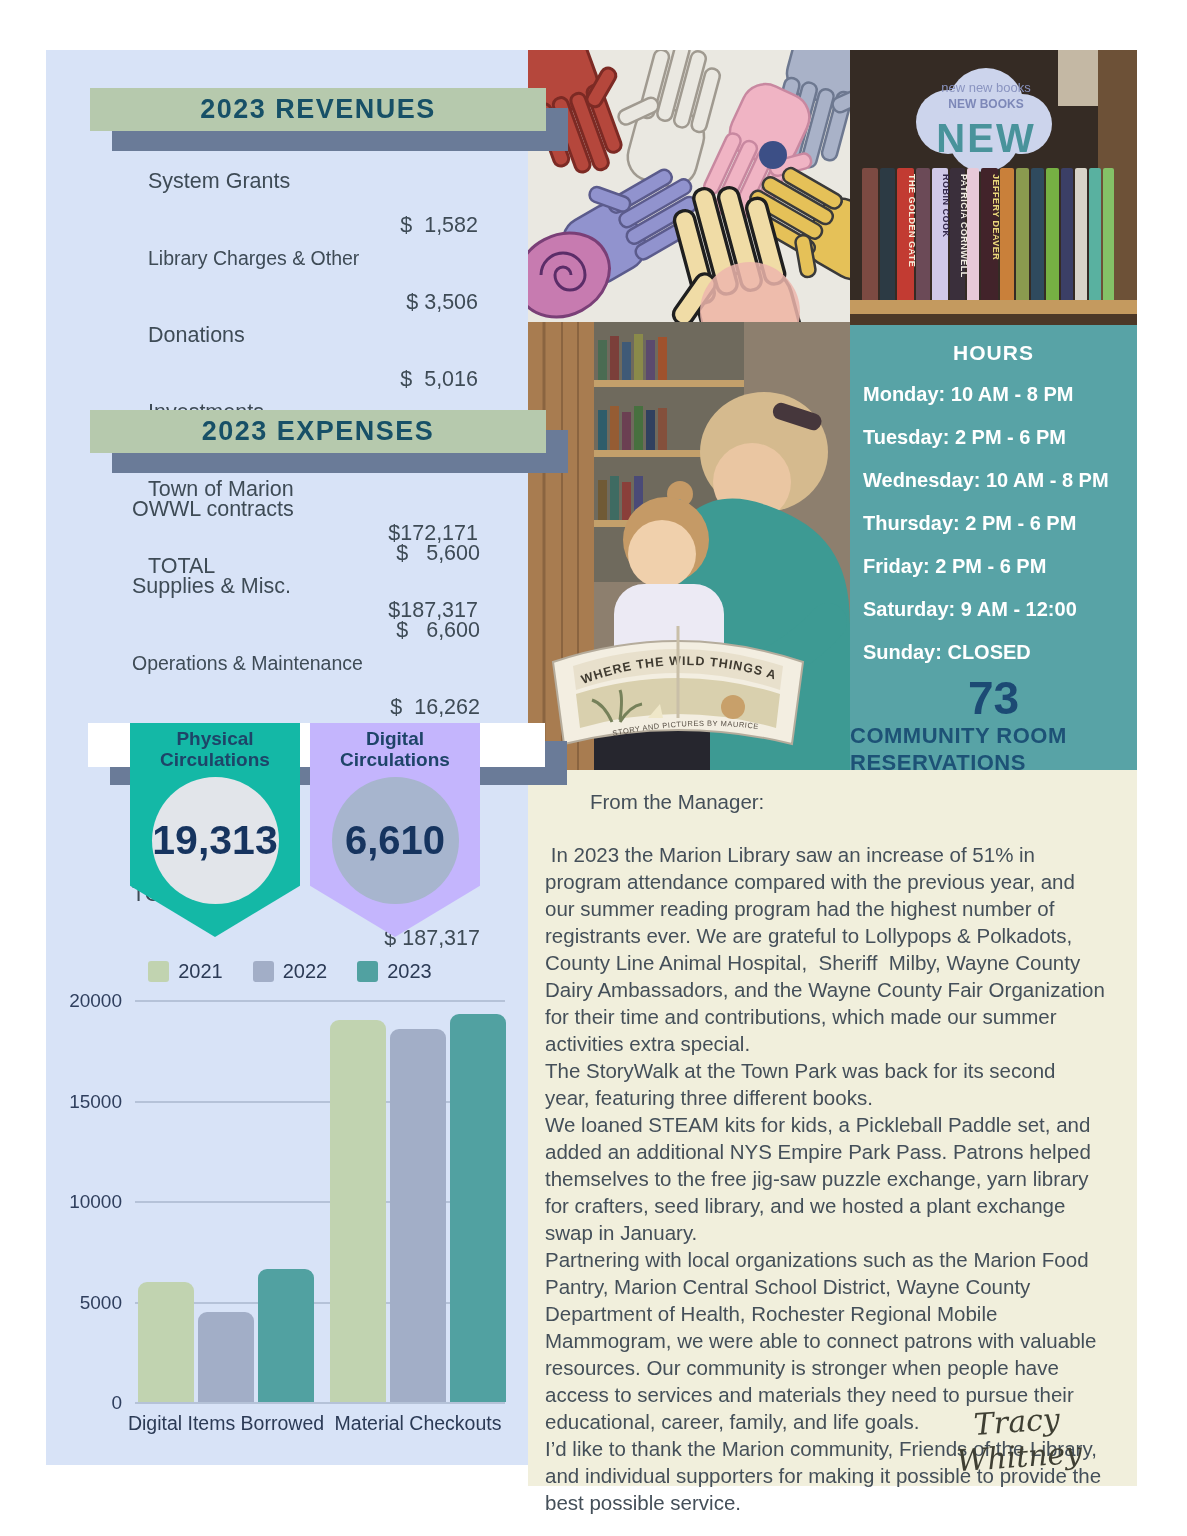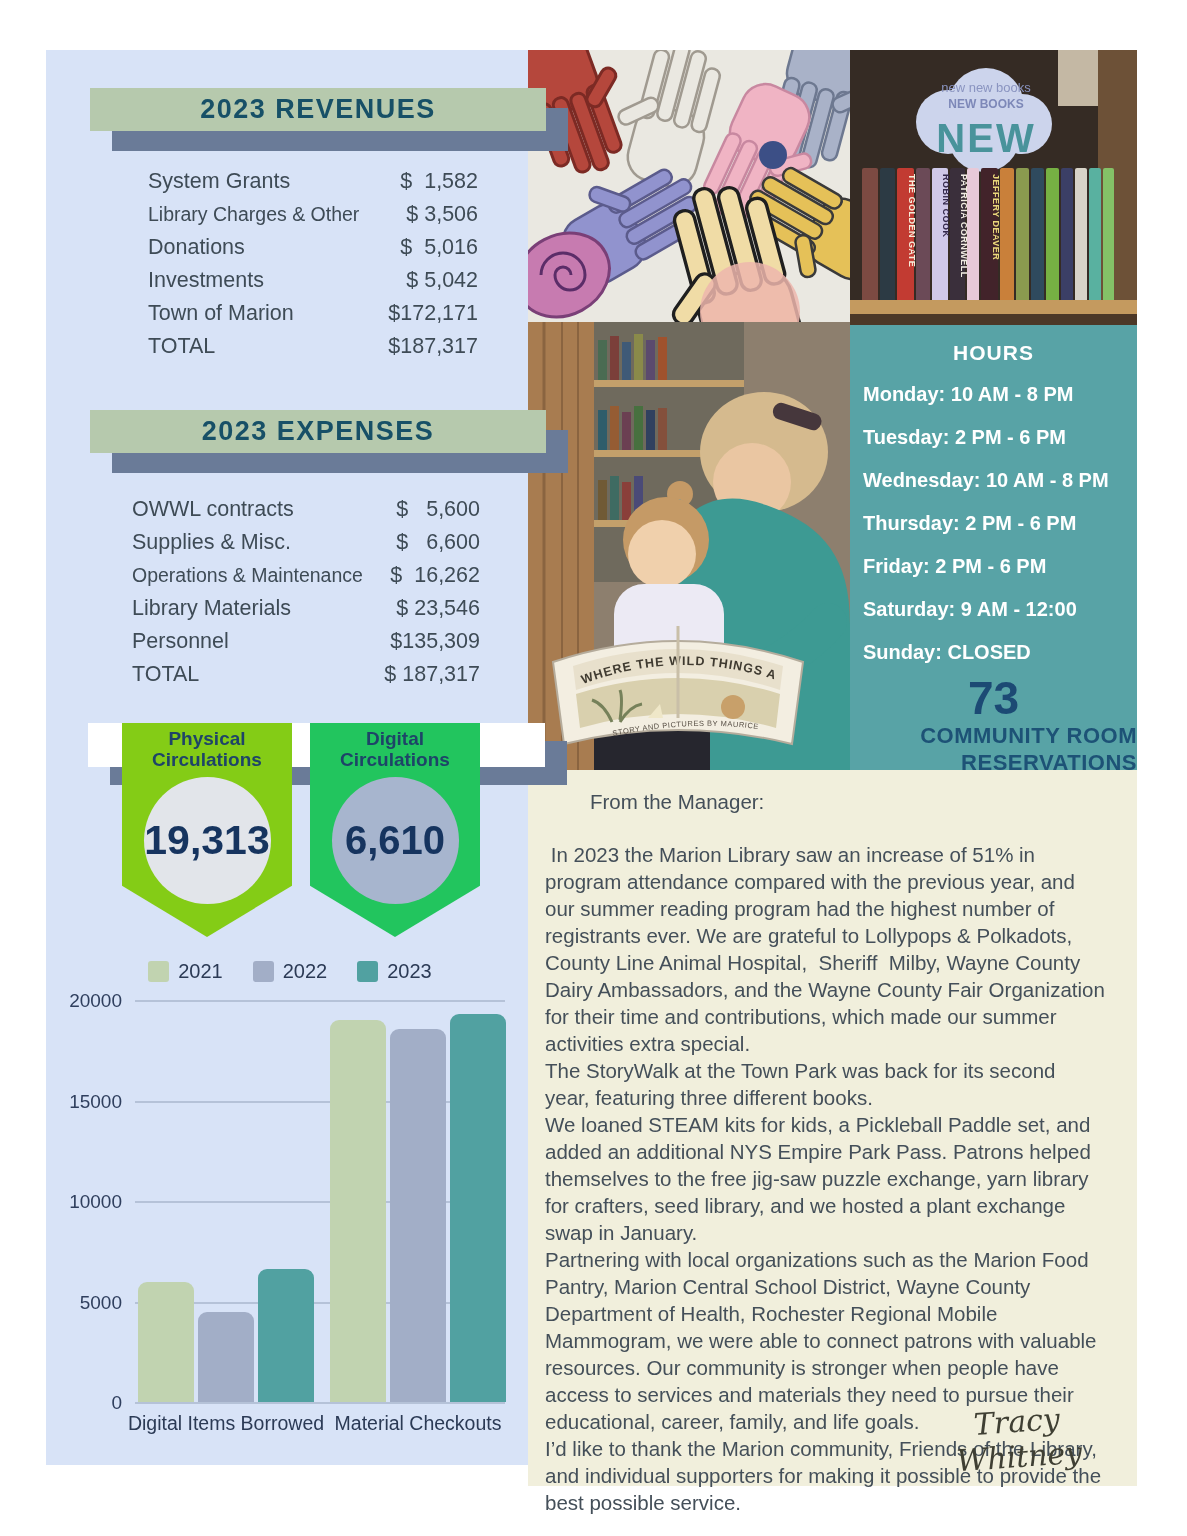--- a/index.html
+++ b/index.html
@@ -11,40 +11,40 @@
   .hours-panel{left:850px;top:325px;width:287px;height:445px;background:#58a3a6;z-index:1;}
   .cream-panel{left:528px;top:770px;width:609px;height:716px;background:#f1efdc;z-index:1;}
   
   .banner{width:456px;height:43px;background:#b6c9ad;z-index:4;display:flex;align-items:center;justify-content:center;
           font-size:27px;font-weight:bold;letter-spacing:1.5px;color:#175067;}
   .banner-shadow{width:456px;height:43px;background:#6a7b98;z-index:3;}
   
   .fin-list{display:flex;flex-direction:column;gap:6px;z-index:2;}
   .fin-row{display:flex;justify-content:space-between;font-size:21.5px;line-height:27px;color:#3e4b56;}
   .fin-row .lab{white-space:pre;}
-  .fin-row .val{white-space:pre;}
+  .fin-row .val{white-space:pre;margin-top:44px;}
   .fin-row.small .lab{font-size:19.5px;}
   
   .circ-band{left:88px;top:723px;width:457px;height:44px;background:#ffffff;z-index:4;}
   .circ-band-shadow{left:110px;top:741px;width:457px;height:44px;background:#6a7b98;z-index:3;}
   .pennant{top:723px;width:170px;height:214px;z-index:5;display:flex;flex-direction:column;align-items:center;
            clip-path:polygon(0 0,100% 0,100% 76%,50% 100%,0 76%);}
-  .pennant.phys{left:122px;background:#84cc16;}
-  .pennant.dig{left:310px;background:#22c55e;}
+  .pennant.phys{left:130px;background:#14b8a6;}
+  .pennant.dig{left:310px;background:#c4b5fd;}
   .plabel{margin-top:5px;font-size:19px;line-height:21px;font-weight:bold;color:#1e4468;text-align:center;white-space:pre-line;}
   .pcircle{margin-top:7px;width:127px;height:127px;border-radius:50%;display:flex;align-items:center;justify-content:center;
            font-weight:bold;color:#16345f;}
   .pennant.phys .pcircle{background:#e2e5ea;font-size:41px;}
   .pennant.dig .pcircle{background:#a7b5ce;font-size:40px;}
   
   .hours-title{padding-top:16px;text-align:center;font-size:21px;font-weight:bold;letter-spacing:1px;color:#fff;}
   .hours-lines{margin-top:18px;padding-left:13px;display:flex;flex-direction:column;gap:20px;}
   .hours-line{font-size:20px;font-weight:bold;color:#fff;line-height:23px;}
   .room-count{margin-top:10px;text-align:center;font-size:46px;line-height:48px;font-weight:bold;color:#1c4a74;}
-  .room-label{text-align:right;font-size:22px;line-height:27px;font-weight:bold;color:#1d5276;letter-spacing:.5px;margin-left:48px;}
+  .room-label{text-align:left;font-size:22px;line-height:27px;font-weight:bold;color:#1d5276;letter-spacing:.5px;}
   
   .manager{left:545px;top:788px;width:560px;z-index:2;color:#444f59;font-size:20.5px;line-height:27px;}
   .manager p{margin:0;white-space:pre-wrap;}
   .manager .heading{margin-bottom:26px;margin-left:45px;}
   .signature{left:928px;top:1404px;width:180px;z-index:2;text-align:center;font-family:"DejaVu Serif",serif;
              font-style:italic;font-size:30px;color:#3f3f33;transform:rotate(-4deg);}
   
   #chart{left:60px;top:952px;width:460px;height:500px;z-index:2;}
   .legend{position:absolute;top:8px;left:0;right:0;display:flex;justify-content:center;gap:30px;align-items:center;
           font-size:20px;color:#2b3a55;}

